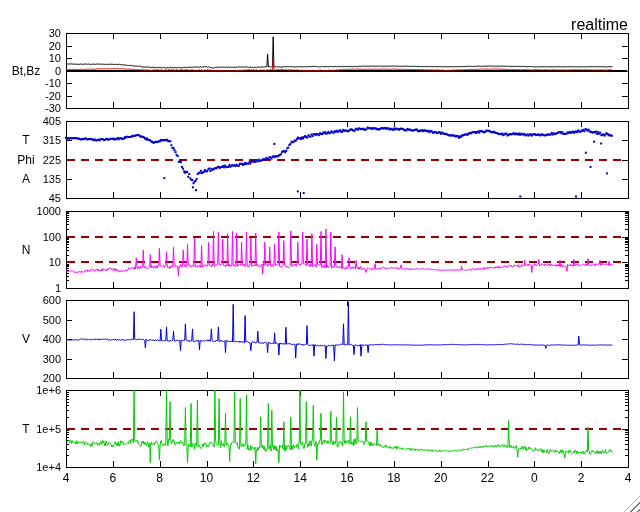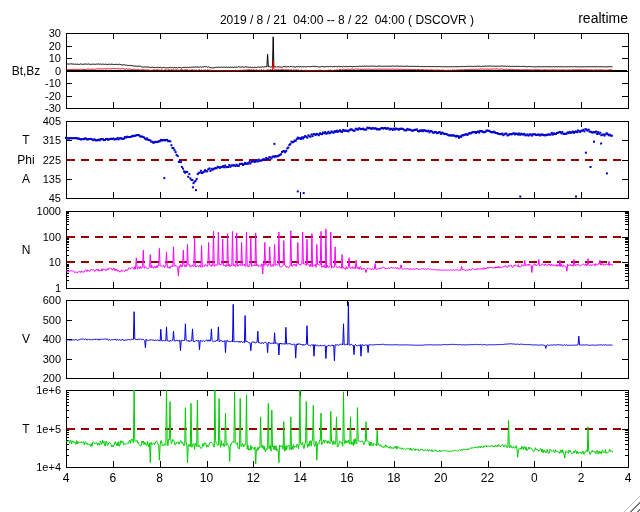--- a/index.html
+++ b/index.html
@@ -1,31 +1,30 @@
 <!DOCTYPE html>
 <html><head>
 <meta charset="utf-8">
 <style>
   html,body{margin:0;padding:0;background:#fff;}
   .window{position:relative;width:640px;height:512px;background:#fff;overflow:hidden;
           font-family:"Liberation Sans",sans-serif;color:#000;}
   .title{position:absolute;left:66px;width:562px;top:13px;text-align:center;
          font-size:12px;z-index:2;white-space:pre;}
-  .realtime{position:absolute;right:12px;top:10px;font-size:14px;z-index:2;}
+  .realtime{position:absolute;right:12px;top:16px;font-size:16px;z-index:2;}
   .ut{position:absolute;left:66px;width:562px;top:490px;text-align:center;font-size:12px;z-index:2;}
   svg{position:absolute;left:0;top:0;}
   .grip{position:absolute;right:0;bottom:0;width:16px;height:16px;
         background:repeating-linear-gradient(135deg,#777 0 1.5px,transparent 1.5px 5px);
         clip-path:polygon(100% 0,100% 100%,0 100%);}
 </style>
 </head>
 <body>
 
 <div class="window">
-  <div class="title">2019 / 8 / 21  04:00 -- 8 / 22  04:00 ( DSCOVR )</div>
   <div class="realtime">realtime</div>
   <svg id="plot" width="640" height="512" viewBox="0 0 640 512">
       <g>
         <rect x="66" y="33" width="562" height="75" fill="none" stroke="#000" stroke-width="1" shape-rendering="crispEdges"></rect>
         <line x1="66" y1="33" x2="66" y2="39" stroke="#000" stroke-width="1" shape-rendering="crispEdges"></line>
         <line x1="66" y1="108" x2="66" y2="102" stroke="#000" stroke-width="1" shape-rendering="crispEdges"></line>
         <line x1="113" y1="33" x2="113" y2="39" stroke="#000" stroke-width="1" shape-rendering="crispEdges"></line>
         <line x1="113" y1="108" x2="113" y2="102" stroke="#000" stroke-width="1" shape-rendering="crispEdges"></line>
         <line x1="160" y1="33" x2="160" y2="39" stroke="#000" stroke-width="1" shape-rendering="crispEdges"></line>
         <line x1="160" y1="108" x2="160" y2="102" stroke="#000" stroke-width="1" shape-rendering="crispEdges"></line>

